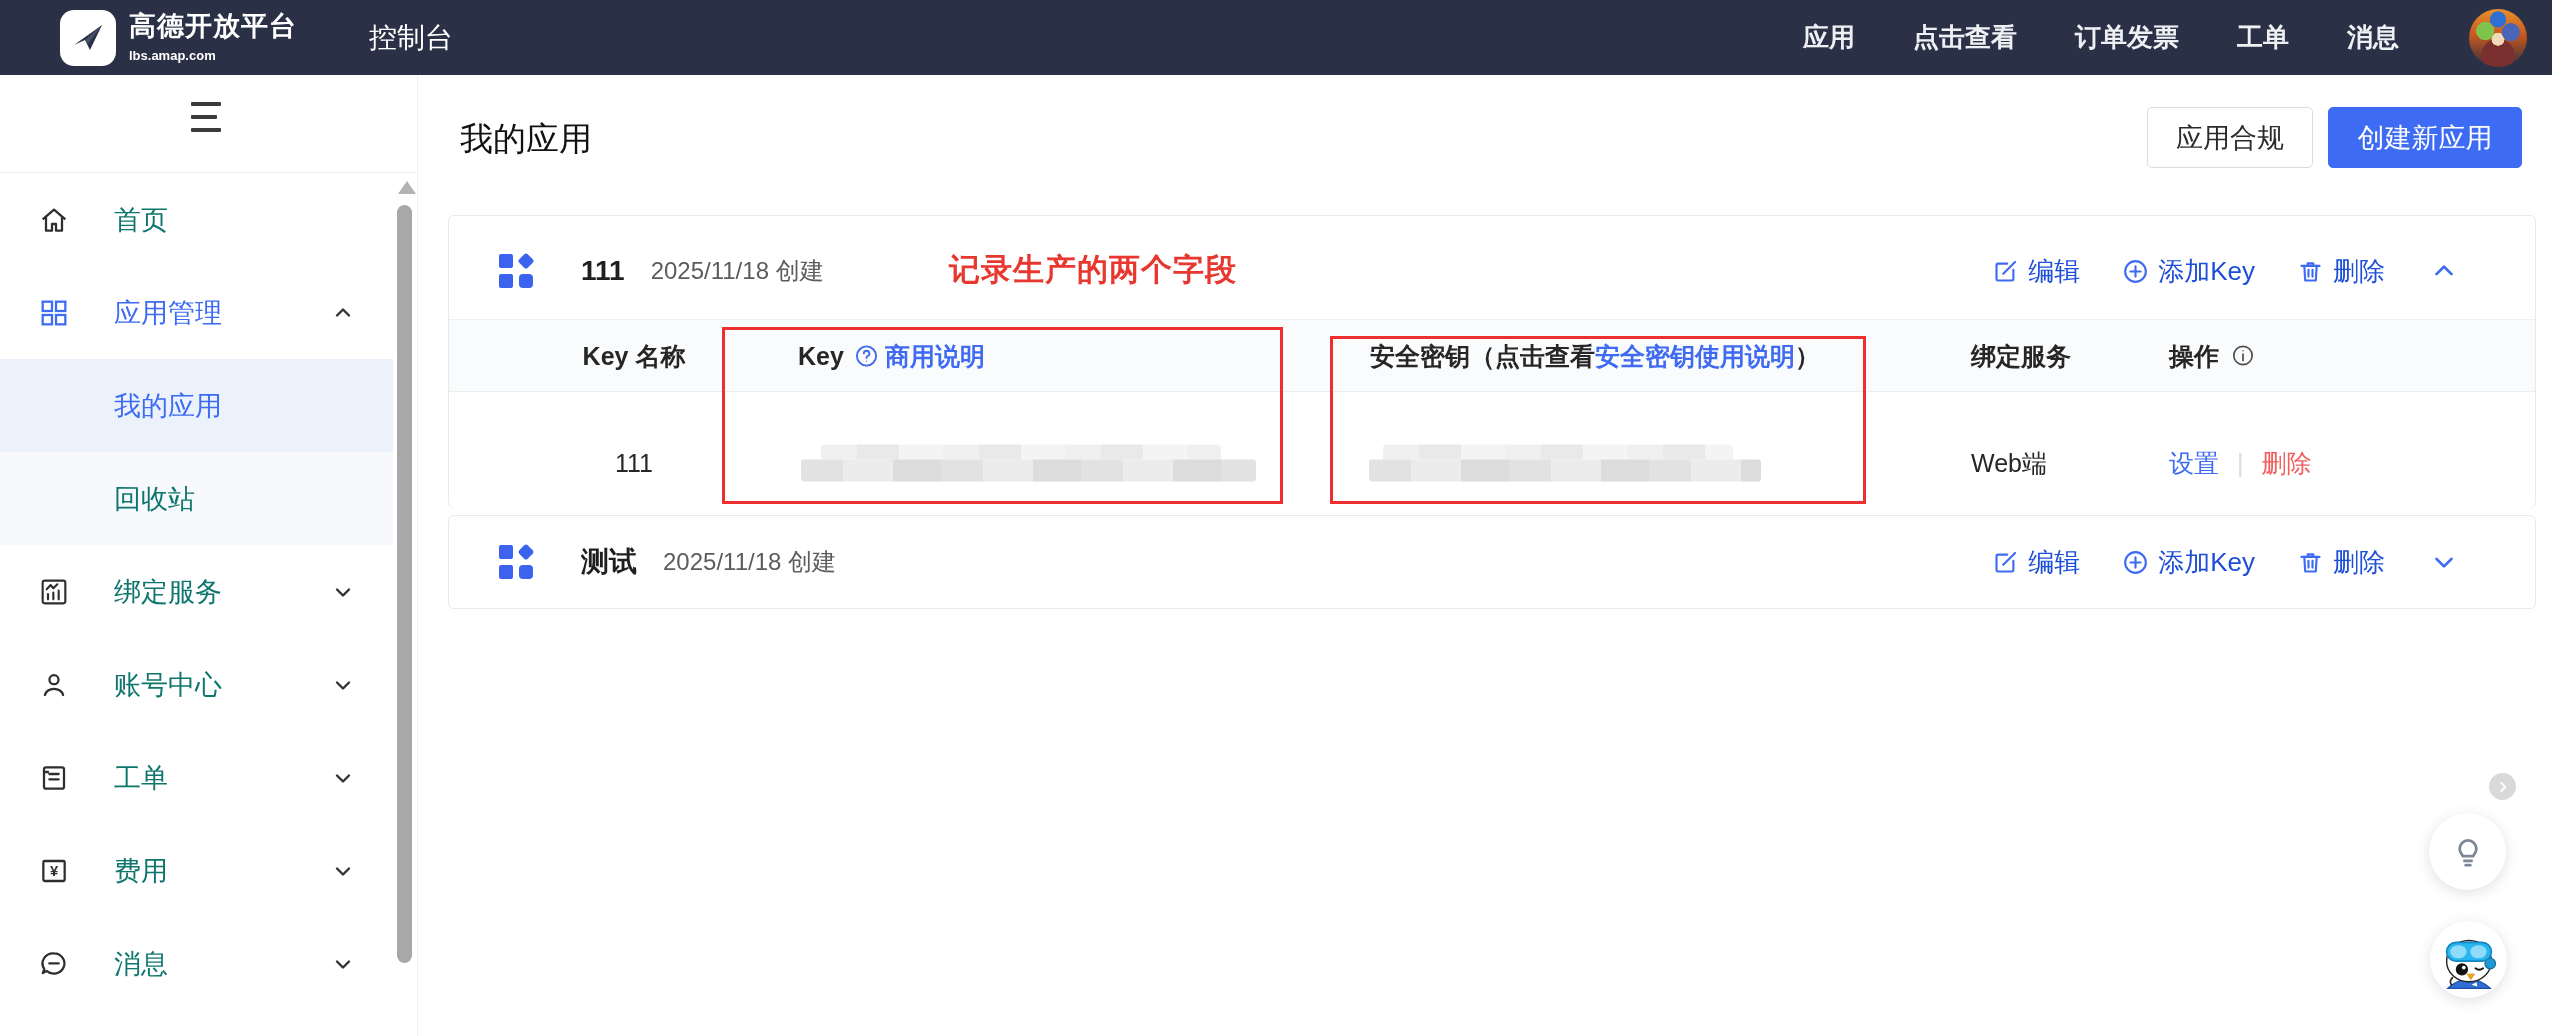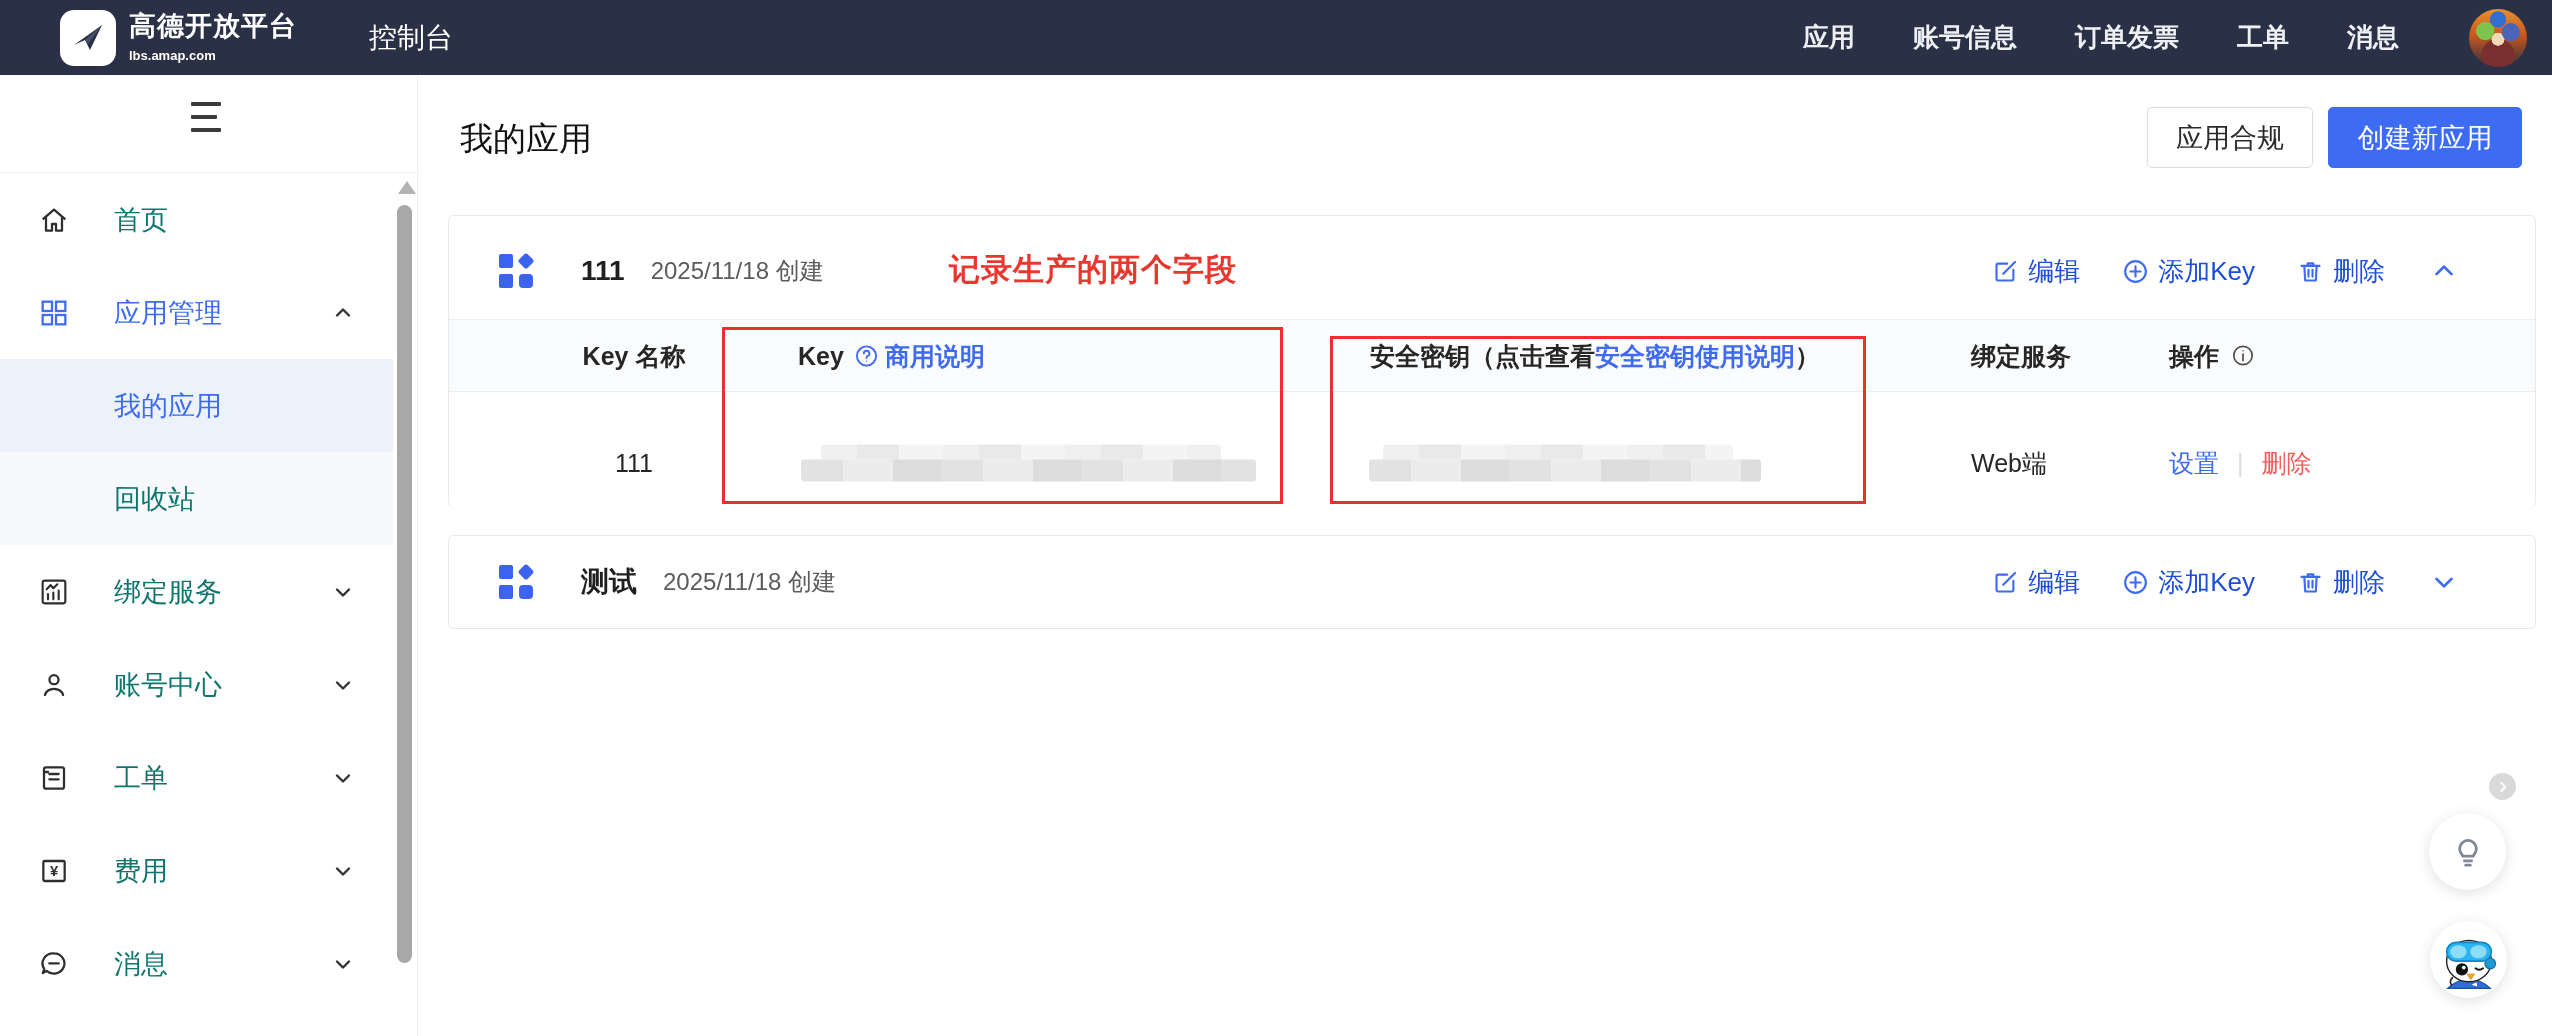--- a/index.html
+++ b/index.html
@@ -55,21 +55,21 @@
   
   .main { position:absolute; left:418px; top:75px; width:2134px; height:961px; background:#fff;}
   .page-title { position:absolute; left:42px; top:42px; font-size:33px; color:#111; font-weight:500;}
   .btn { position:absolute; top:32px; height:61px; border-radius:5px; font-size:27px;
     display:flex; align-items:center; justify-content:center; cursor:pointer;}
   .btn-plain { left:1729px; width:166px; background:#fff; border:1px solid #dcdcdc; color:#2b2b2b;}
   .btn-primary { left:1910px; width:194px; background:#3d6bf3; border:1px solid #3d6bf3; color:#fff;}
   .card { position:absolute; left:30px; width:2088px; background:#fff;
     border:1px solid #e9e9e9; border-radius:6px;}
   .card1 { top:140px; height:293px;}
-  .card2 { top:460px; height:94px;}
+  .card2 { top:440px; height:94px;}
   .card-head { position:absolute; left:0; top:0; width:100%; display:flex; align-items:center;}
   .card1 .card-head { height:110px;}
   .card2 .card-head { height:92px;}
   .appicon { width:38px; height:38px; margin-left:48px; flex:none;}
   .app-name { margin-left:46px; font-size:28px; font-weight:600; color:#1f1f1f;}
   .app-date { margin-left:26px; font-size:24px; color:#5c5c5c;}
   .annotation { position:absolute; left:500px; top:33px; font-size:31px; font-weight:700;
     color:#e8372e; letter-spacing:1px;}
   .actions { position:absolute; right:76px; top:0; height:100%; display:flex; align-items:center;}
   .act { display:flex; align-items:center; color:#1d4ed8; font-size:26px; cursor:pointer;}
@@ -132,21 +132,21 @@
       </svg>
     </div>
     <div class="brand-txt">
       <div class="brand-title">高德开放平台</div>
       <div class="brand-sub">lbs.amap.com</div>
     </div>
   </div>
   <div class="console">控制台</div>
   <div class="topnav">
     <span class="nav-item">应用</span>
-    <span class="nav-item">账号信息</span>
+    <span class="nav-item">点击查看</span>
     <span class="nav-item">订单发票</span>
     <span class="nav-item">工单</span>
     <span class="nav-item">消息</span>
     <div class="avatar"></div>
   </div>
 </div>
 
 <div class="sidebar">
   <div class="hamburger">
     <div class="bar"></div>

